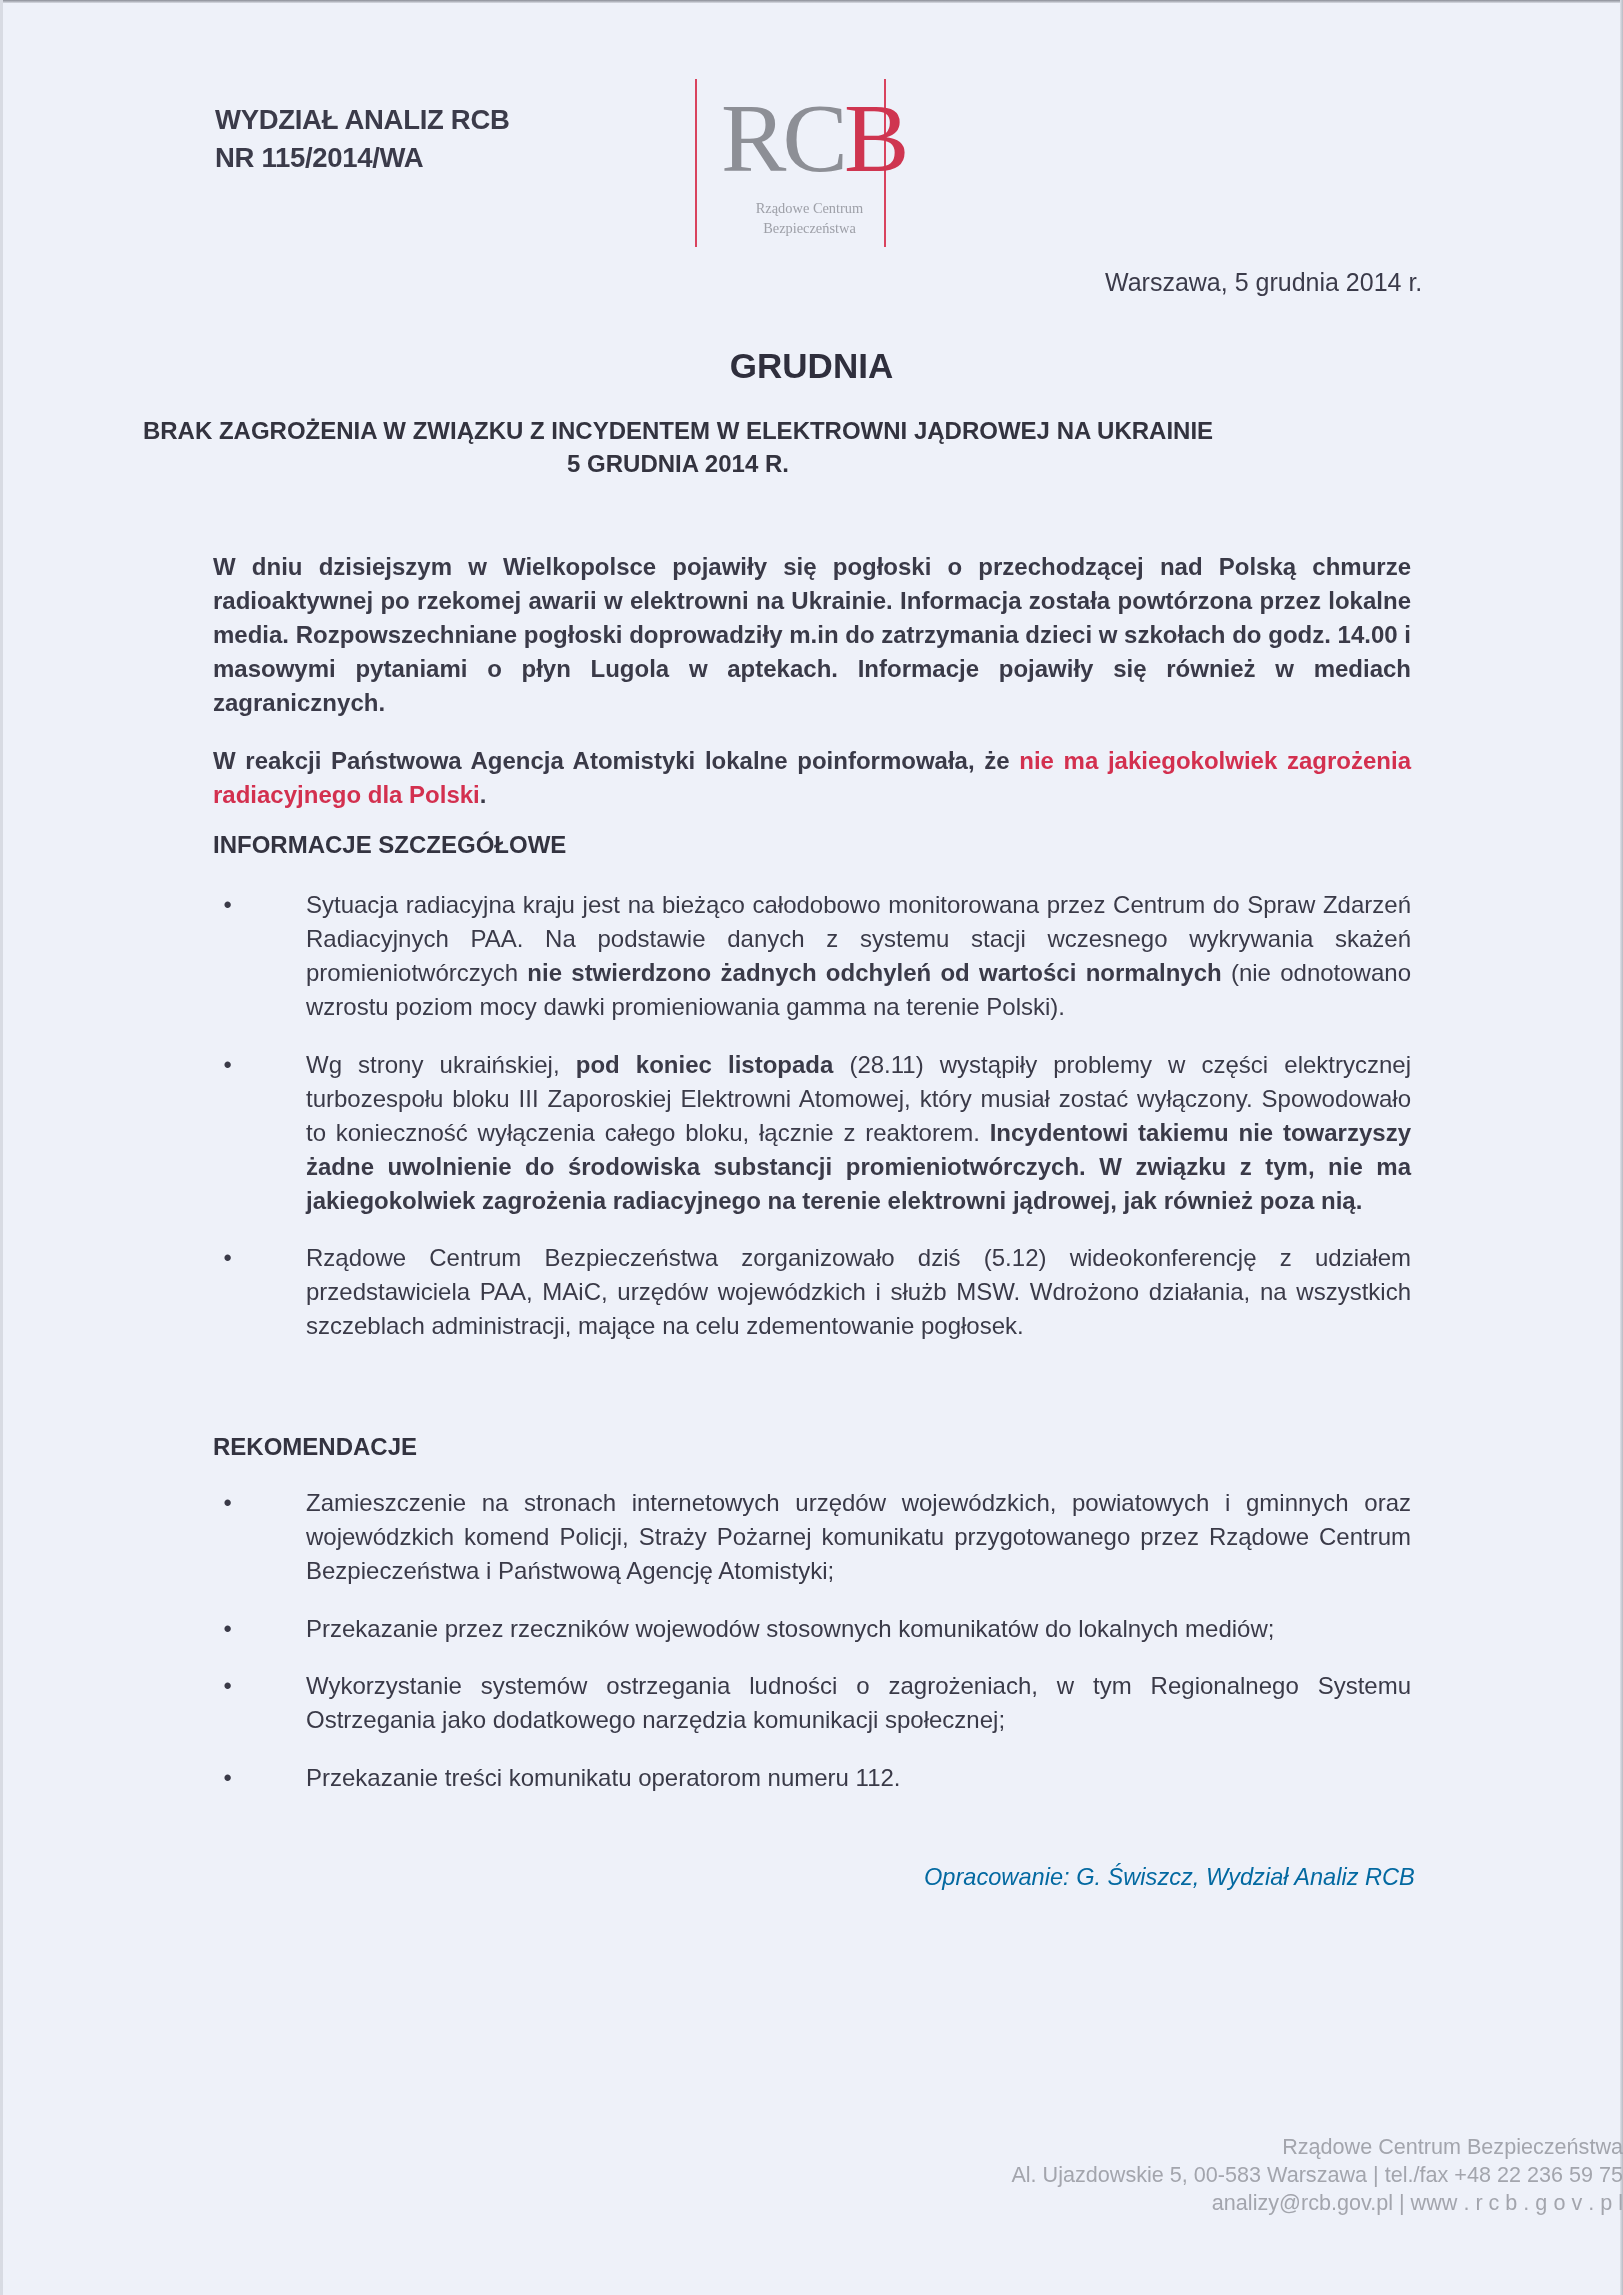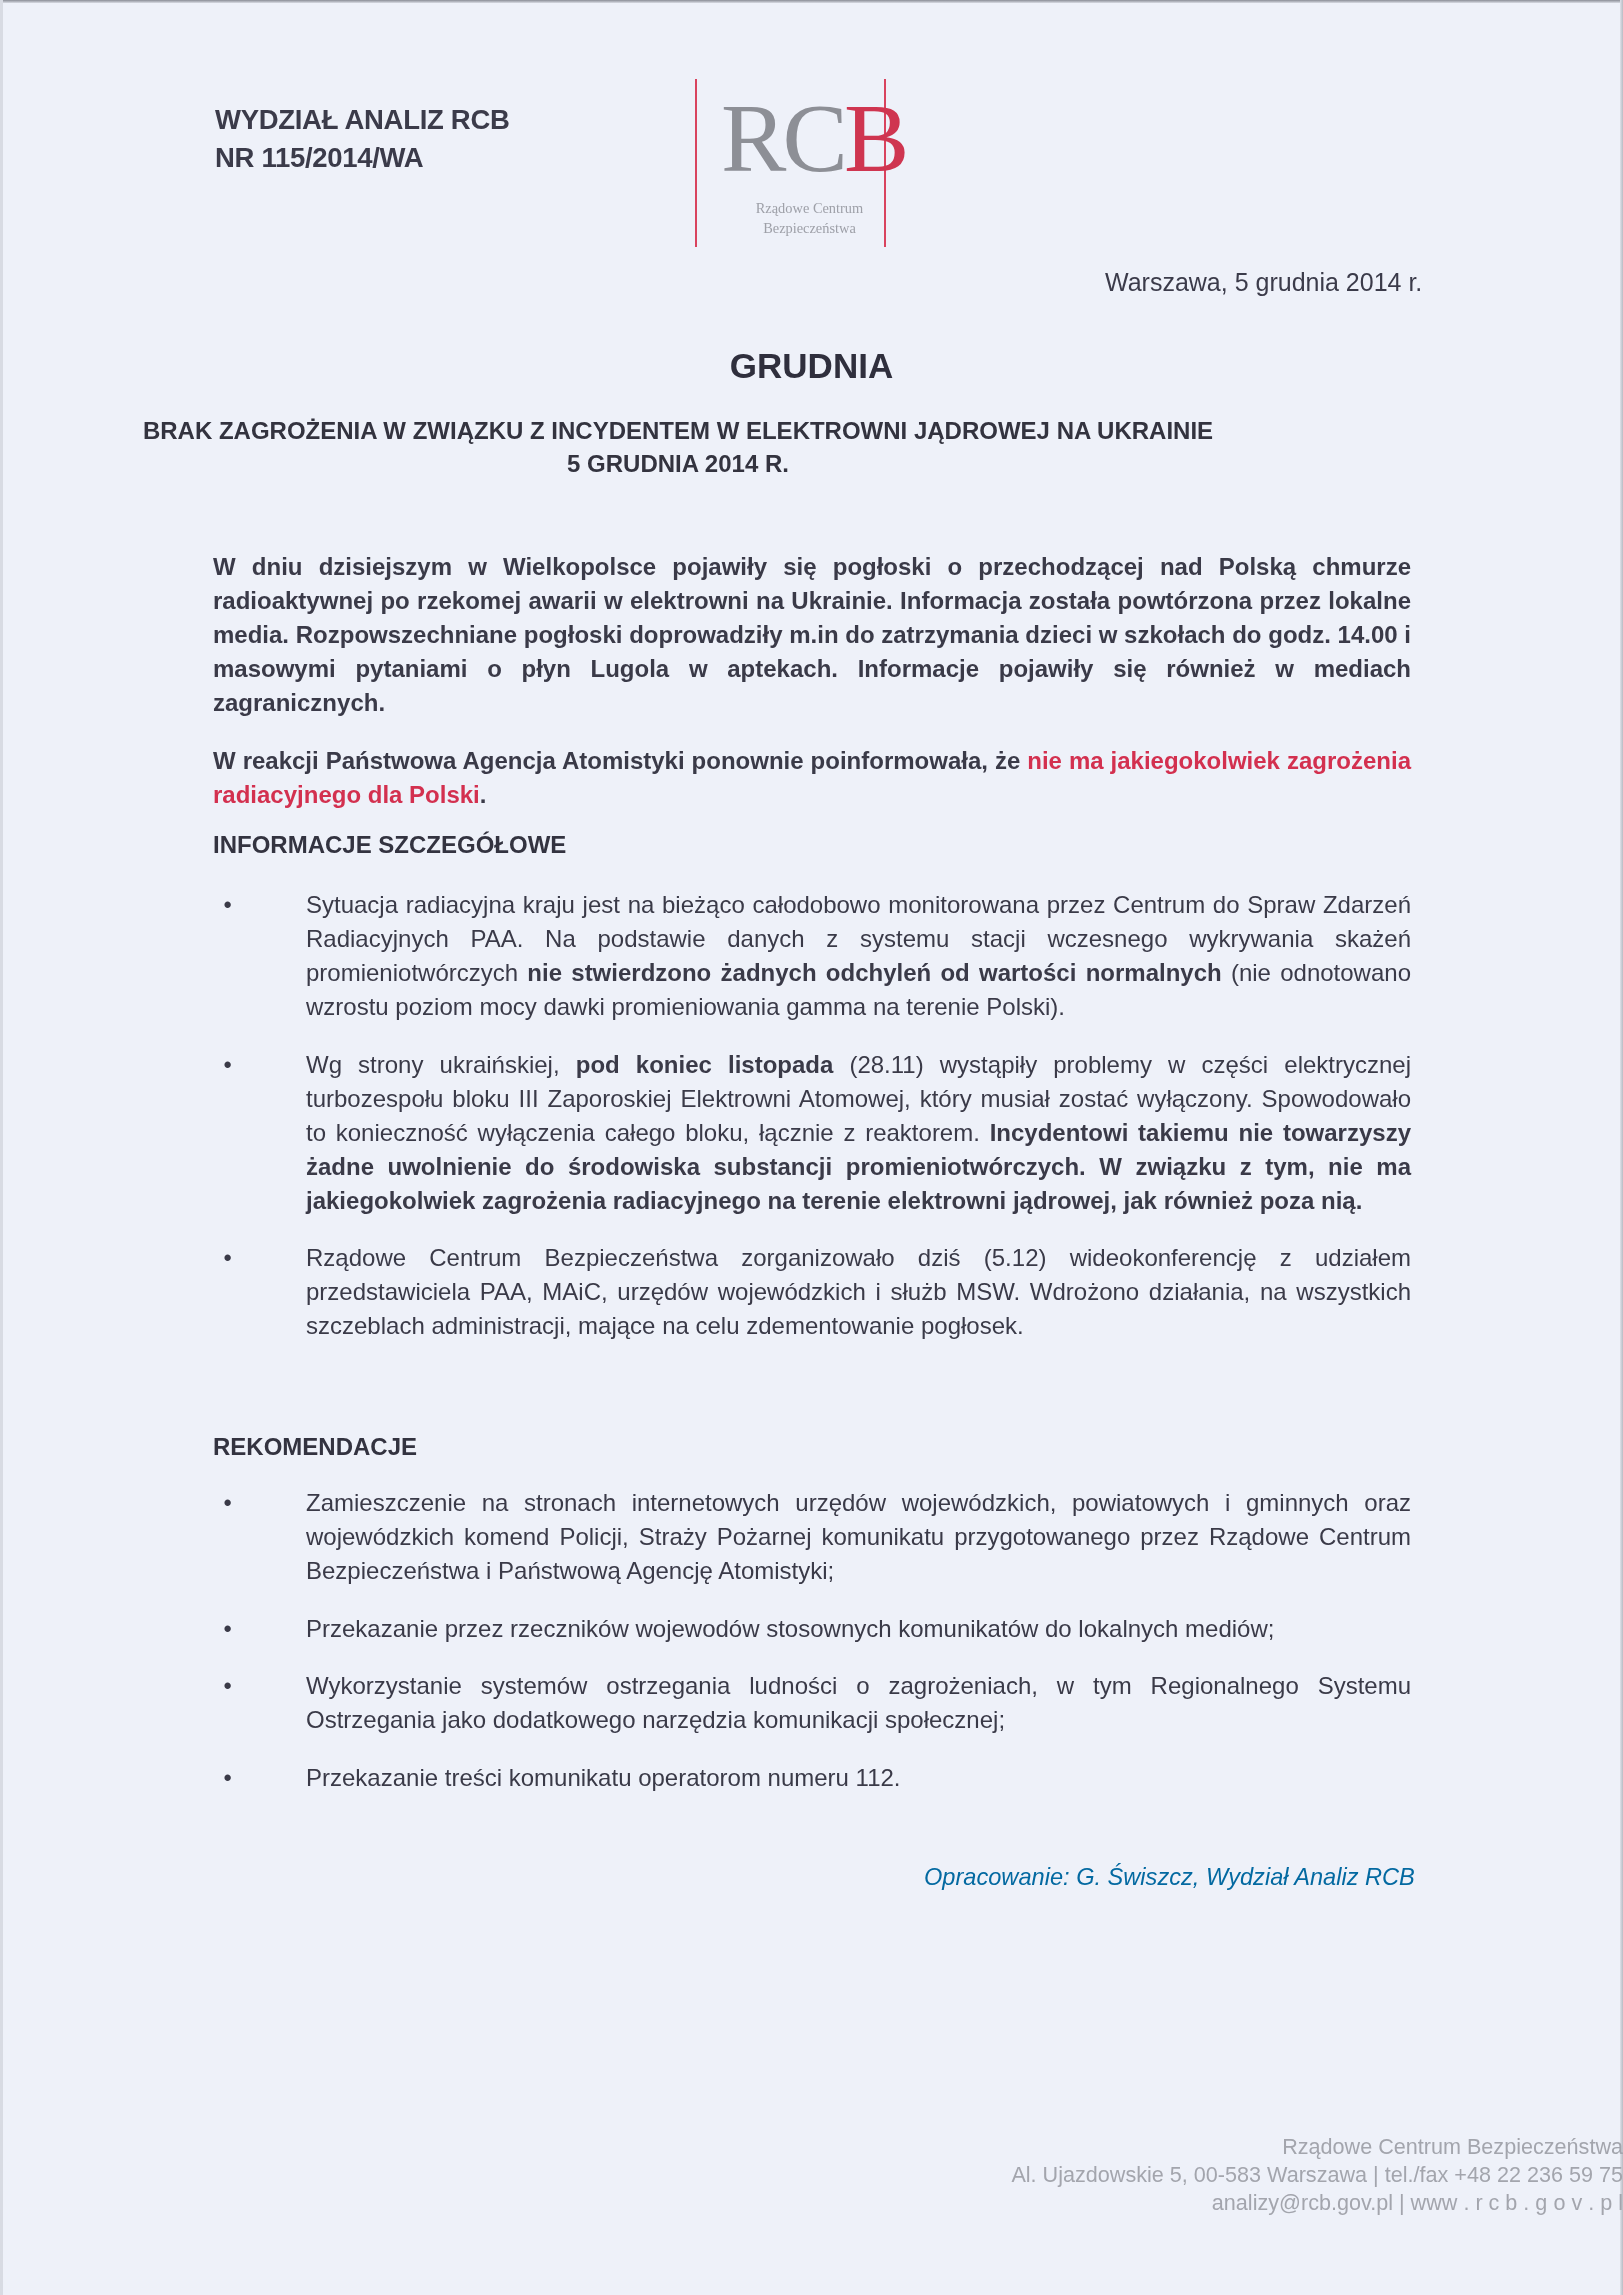--- a/index.html
+++ b/index.html
@@ -76,21 +76,21 @@
 
 <div class="date">Warszawa, 5 grudnia 2014 r.</div>
 
 <div class="title">GRUDNIA</div>
 <div class="subtitle">
   <div>BRAK ZAGROŻENIA W ZWIĄZKU Z INCYDENTEM W ELEKTROWNI JĄDROWEJ NA UKRAINIE</div>
   <div>5 GRUDNIA 2014 R.</div>
 </div>
 
 <div class="body p1">W dniu dzisiejszym w Wielkopolsce pojawiły się pogłoski o przechodzącej nad Polską chmurze radioaktywnej po rzekomej awarii w elektrowni na Ukrainie. Informacja została powtórzona przez lokalne media. Rozpowszechniane pogłoski doprowadziły m.in do zatrzymania dzieci w szkołach do godz. 14.00 i masowymi pytaniami o płyn Lugola w aptekach. Informacje pojawiły się również w mediach zagranicznych.</div>
-<div class="body p2"><span>W reakcji Państwowa Agencja Atomistyki ponownie poinformowała, że </span><span class="red">nie ma jakiegokolwiek zagrożenia radiacyjnego dla Polski</span><span>.</span></div>
+<div class="body p2"><span>W reakcji Państwowa Agencja Atomistyki lokalne poinformowała, że </span><span class="red">nie ma jakiegokolwiek zagrożenia radiacyjnego dla Polski</span><span>.</span></div>
 
 <div class="section-head sh1">INFORMACJE SZCZEGÓŁOWE</div>
 <ul class="list list1">
   <li>
     <span class="bullet">•</span>
     <span>Sytuacja radiacyjna kraju jest na bieżąco całodobowo monitorowana przez Centrum do Spraw Zdarzeń Radiacyjnych PAA. Na podstawie danych z systemu stacji wczesnego wykrywania skażeń promieniotwórczych </span><b>nie stwierdzono żadnych odchyleń od wartości normalnych</b><span> (nie odnotowano wzrostu poziom mocy dawki promieniowania gamma na terenie Polski).</span>
   </li>
   <li>
     <span class="bullet">•</span>
     <span>Wg strony ukraińskiej, </span><b>pod koniec listopada</b><span> (28.11) wystąpiły problemy w części elektrycznej turbozespołu bloku III Zaporoskiej Elektrowni Atomowej, który musiał zostać wyłączony. Spowodowało to konieczność wyłączenia całego bloku, łącznie z reaktorem. </span><b>Incydentowi takiemu nie towarzyszy żadne uwolnienie do środowiska substancji promieniotwórczych. W związku z tym, nie ma jakiegokolwiek zagrożenia radiacyjnego na terenie elektrowni jądrowej, jak również poza nią.</b>

